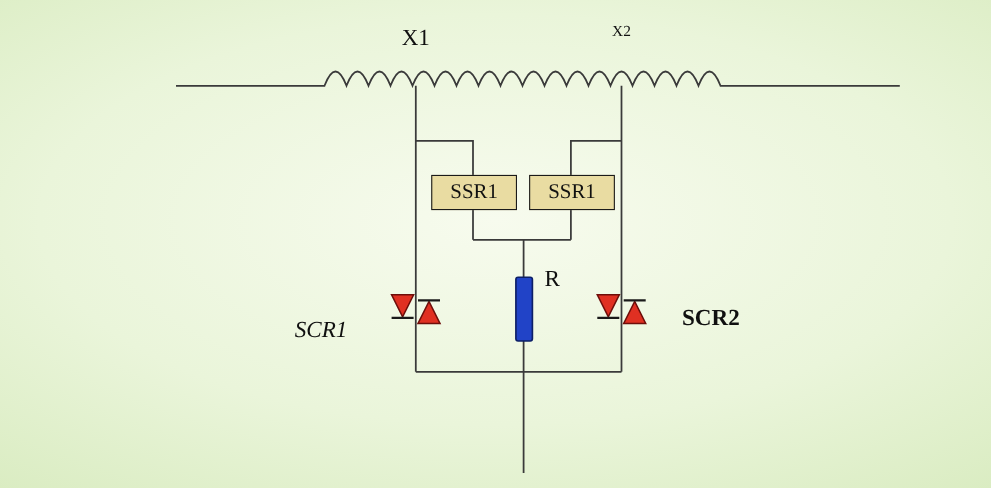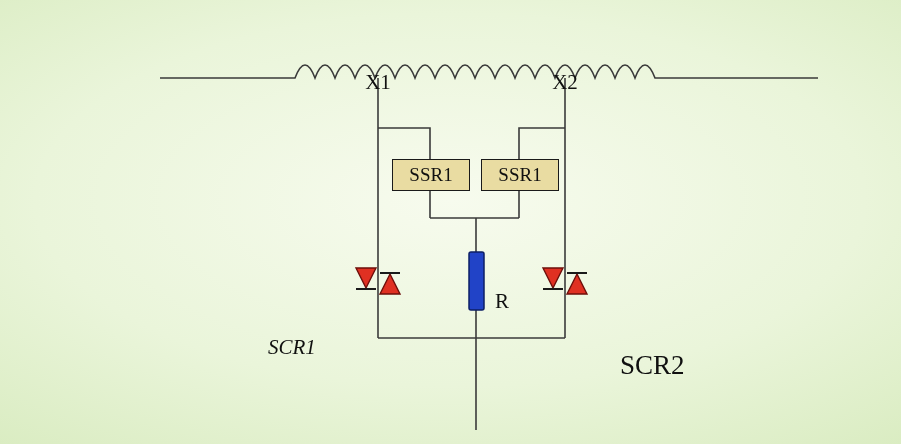--- a/index.html
+++ b/index.html
@@ -7,42 +7,42 @@
     position: relative;
     width: 901px;
     height: 444px;
     overflow: hidden;
     background: radial-gradient(ellipse 115% 105% at 50% 45%,
                 #f7fbee 0%, #eaf5da 40%, #d6eabc 75%, #c7e2aa 100%);
     font-family: "Liberation Serif", "DejaVu Serif", serif;
     color: #101010;
   }
   svg.circuit { position: absolute; left: 0; top: 0; }
-  .lbl { position: absolute; white-space: nowrap; margin-top: 48px; }
+  .lbl { position: absolute; white-space: nowrap; }
   .lbl-winding { left: 84px; top: 53px; font-size: 20px; }
   .lbl-x1 { left: 358px; top: 22px; width: 40px; text-align: center; font-size: 21px; }
-  .lbl-x2 { left: 545px; top: 22px; width: 40px; text-align: center; font-size: 21px; }
+  .lbl-x2 { left: 545px; top: 22px; width: 40px; text-align: center; font-size: 14px; }
   .ssr-box {
     position: absolute;
     top: 159px;
     width: 78px;
     height: 32px;
     box-sizing: border-box;
     border: 1.6px solid #1a1a1a;
     background: #e9dca2;
     display: flex;
     align-items: center;
     justify-content: center;
     font-size: 19px;
   }
   .ssr-left { left: 392px; }
   .ssr-right { left: 481px; }
   .lbl-r { left: 495px; top: 241px; font-size: 21px; }
   .lbl-scr1 { left: 268px; top: 287px; font-size: 21px; font-style: italic; }
-  .lbl-scr2 { left: 620px; top: 302px; font-size: 27px; }
+  .lbl-scr2 { left: 620px; top: 276px; font-size: 21px; font-weight: bold; }
 </style>
 </head>
 <body>
 
 <div class="canvas">
 
   <svg class="circuit" width="901" height="444" viewBox="0 0 901 444">
 
     <path d="M160 78 H295
              q10 -26 20 0 q10 -26 20 0 q10 -26 20 0 q10 -26 20 0 q10 -26 20 0 q10 -26 20 0

